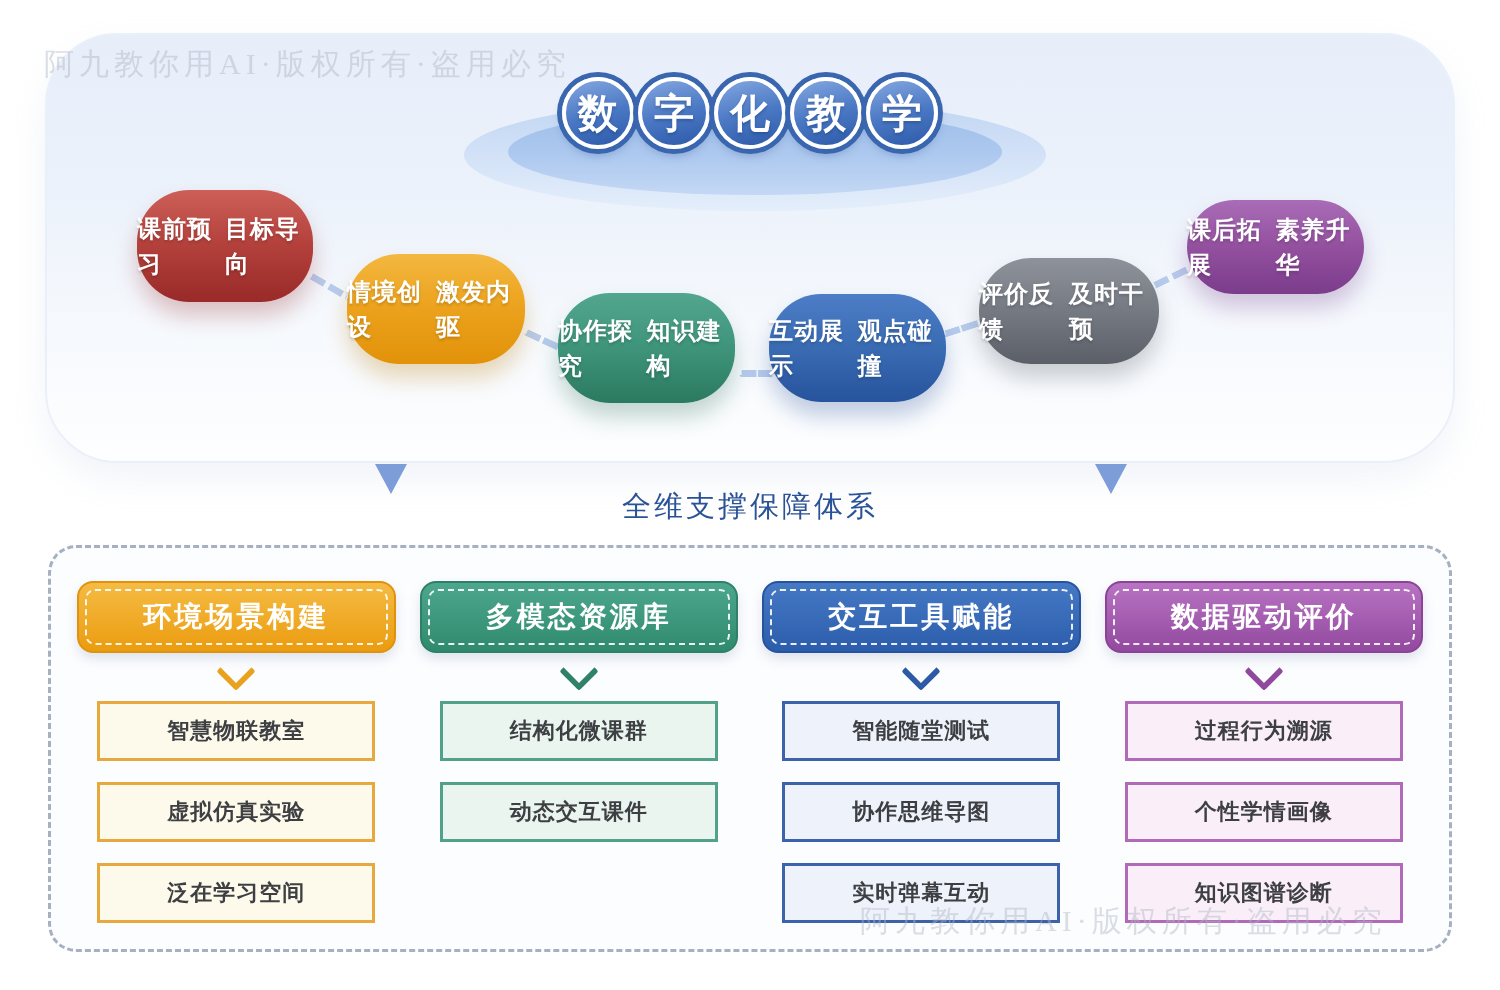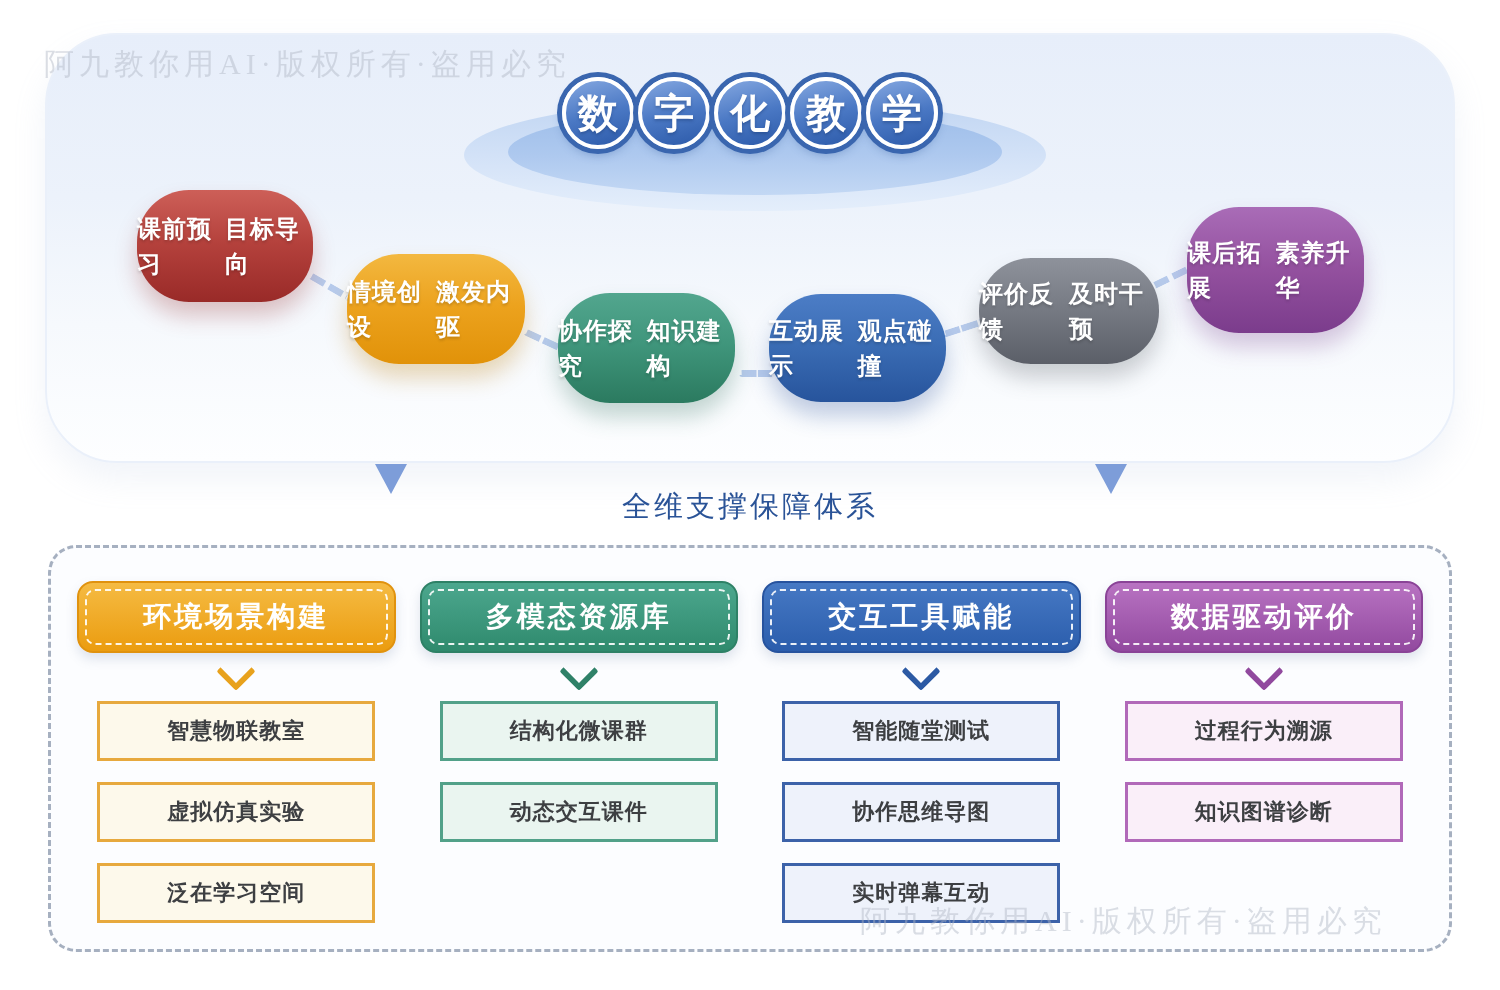--- a/index.html
+++ b/index.html
@@ -62,21 +62,21 @@
     box-shadow:0 14px 22px rgba(190,130,20,0.30);}
   .bubble-teal{left:511px;top:258px;width:177px;height:110px;
     background:linear-gradient(180deg,#52a68e 0%,#3f957b 48%,#2b7a5f 100%);
     box-shadow:0 14px 22px rgba(45,110,90,0.28);}
   .bubble-blue{left:722px;top:259px;width:177px;height:108px;
     background:linear-gradient(180deg,#4c7dc6 0%,#3a6cb4 48%,#27549c 100%);
     box-shadow:0 14px 22px rgba(40,80,150,0.28);}
   .bubble-gray{left:932px;top:223px;width:180px;height:106px;
     background:linear-gradient(180deg,#8e929b 0%,#767a83 48%,#5b5f68 100%);
     box-shadow:0 14px 22px rgba(80,85,95,0.28);justify-content:center;}
-  .bubble-purple{left:1140px;top:172px;width:177px;height:126px;
+  .bubble-purple{left:1140px;top:165px;width:177px;height:94px;
     background:linear-gradient(180deg,#a96cb7 0%,#94519f 48%,#7b3c8c 100%);
     box-shadow:0 14px 22px rgba(120,60,140,0.28);}
 
   
   .connector{position:absolute;border-top:7px dashed #b7cbec;border-radius:4px;}
   .conn-1{left:259px;top:249px;width:50px;transform:rotate(30deg);}
   .conn-2{left:475px;top:303px;width:48px;transform:rotate(25deg);}
   .conn-3{left:692px;top:335px;width:36px;transform:rotate(0deg);}
   .conn-4{left:895px;top:289px;width:46px;transform:rotate(-18deg);}
   .conn-5{left:1103px;top:237px;width:50px;transform:rotate(-26deg);}
@@ -224,17 +224,18 @@
     <div class="p-card">协作思维导图</div>
     <div class="p-card">实时弹幕互动</div>
   </div>
 
   <div class="pillar col-purple">
     <div class="p-header">数据驱动评价</div>
     <div class="arrow-gap">
       <div class="chevron"></div>
     </div>
     <div class="p-card">过程行为溯源</div>
+    <div class="p-card">个性学情画像</div>
     <div class="p-card">知识图谱诊断</div>
   </div>
 </div>
 
 <div class="watermark wm-bottom">阿九教你用AI·版权所有·盗用必究</div>
 
 </body></html>

